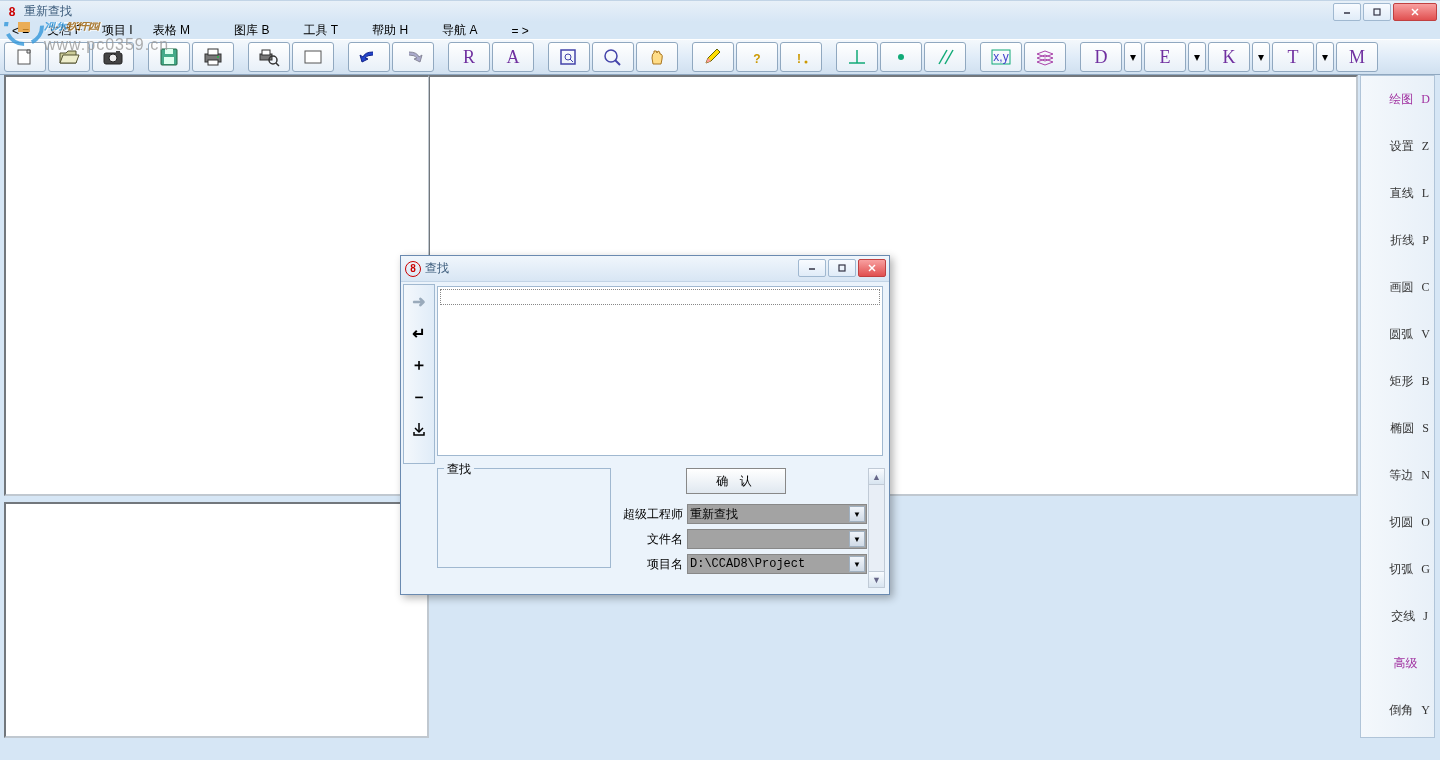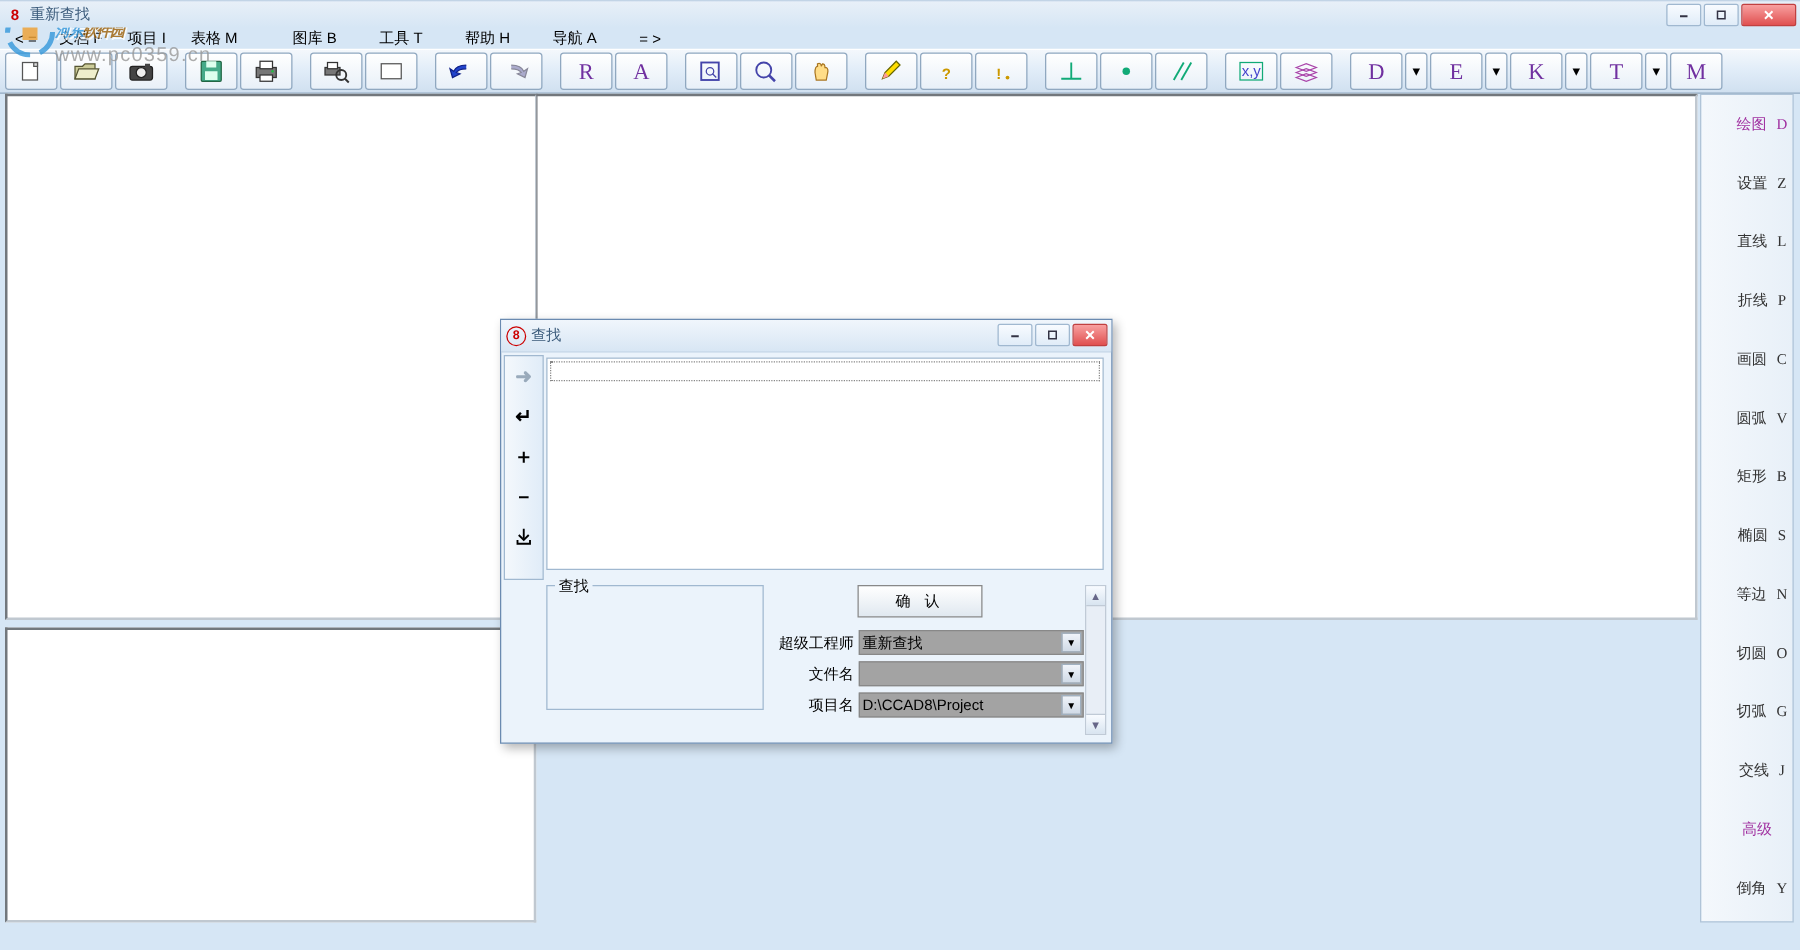--- a/index.html
+++ b/index.html
@@ -418,21 +418,21 @@
           <div class="form-row">
             <span class="form-lbl">文件名</span>
             <div class="form-combo">
                 <span></span>
                 <span class="combo-arrow">▼</span>
               </div>
           </div>
           <div class="form-row">
             <span class="form-lbl">项目名</span>
             <div class="form-combo">
-                <span style="font-family:Liberation Sans, sans-serif">D:\CCAD8\Project</span>
+                <span style="font-family:Liberation Mono, monospace">D:\CCAD8\Project</span>
                 <span class="combo-arrow">▼</span>
               </div>
           </div>
         </div>
       </div>
       <div class="dlg-scroll">
         <div class="dlg-scroll-btn">▲</div>
         <div class="dlg-scroll-btn bot">▼</div>
       </div>
     </div>

